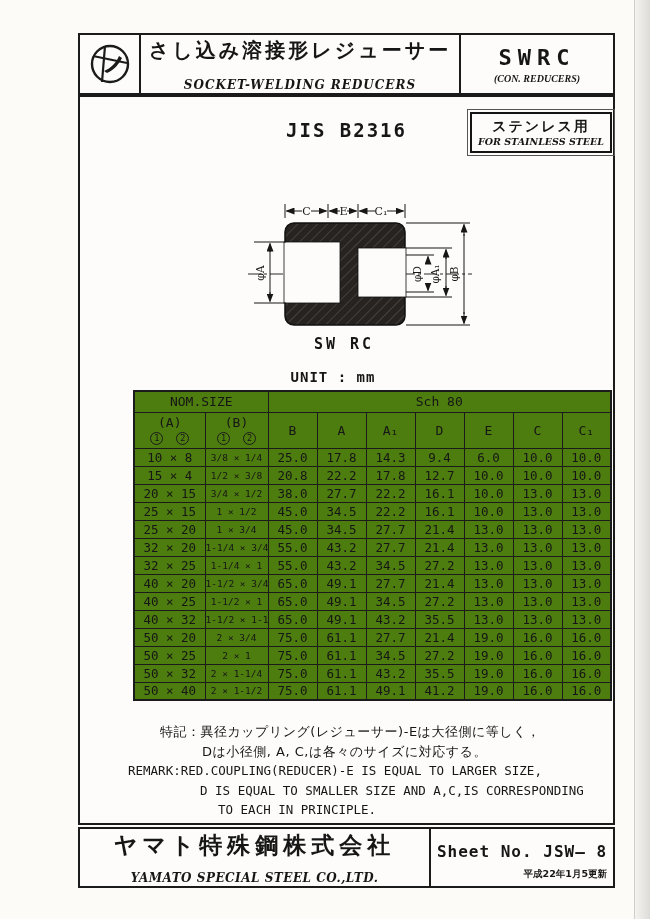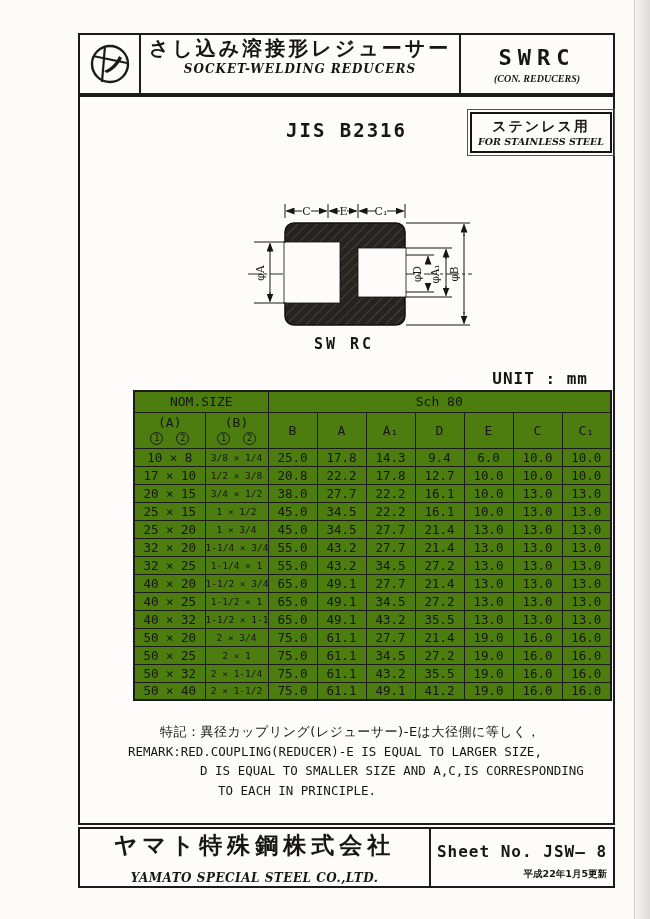--- a/index.html
+++ b/index.html
@@ -19,21 +19,21 @@
     background:linear-gradient(to right,#f4f3f0,#dddcd8);
     border-left:1px solid #cfcecb;
   }
 
   
   .header-box {
     position:absolute; left:78px; top:33px; width:537px; height:62px;
     border:2px solid #1b1b1b; background:#fdfcfa; display:flex;
   }
   .logo-cell { width:61px; border-right:2px solid #1b1b1b; display:flex; align-items:center; justify-content:center; }
-  .title-cell { flex:1; border-right:2px solid #1b1b1b; display:flex; flex-direction:column; align-items:center; gap:0; }
+  .title-cell { flex:1; border-right:2px solid #1b1b1b; display:flex; flex-direction:column; align-items:center; justify-content:center; gap:14px; }
   .title-ja { font-size:20px; font-weight:700; letter-spacing:3px; white-space:nowrap; }
   .title-en { font-family:"DejaVu Serif", serif; font-style:italic; font-weight:700; font-size:12px; letter-spacing:1px; }
   .code-cell { width:152px; display:flex; flex-direction:column; align-items:center; justify-content:center; gap:3px; }
   .code-main { font-family:"DejaVu Sans Mono", monospace; font-size:22px; font-weight:700; letter-spacing:6px; }
   .code-sub { font-family:Liberation Serif, serif; font-style:italic; font-weight:700; font-size:10px; }
 
   
   .main-frame {
     position:absolute; left:78px; top:95px; width:537px; height:730px;
     border:2px solid #1b1b1b; background:#fdfcfa;
@@ -46,22 +46,22 @@
     position:absolute; left:470px; top:112px; width:142px; height:41px;
     border:2px solid #141414; outline:1px solid #555; outline-offset:2px;
     background:#fdfcfa; display:flex; flex-direction:column; align-items:center; justify-content:center;
   }
   .stainless-ja { font-size:14px; font-weight:700; letter-spacing:2px; }
   .stainless-en { font-family:"DejaVu Serif", serif; font-style:italic; font-weight:700; font-size:9.5px; white-space:nowrap; }
 
   .diagram-wrap { position:absolute; left:240px; top:192px; width:240px; height:165px; }
 
   .unit-label {
-    position:absolute; left:78px; top:369px; width:510px; text-align:right;
-    font-family:"DejaVu Sans Mono", monospace; font-size:16px; font-weight:700; letter-spacing:1px;
+    position:absolute; left:78px; top:369px; width:510px; text-align:center;
+    font-family:"DejaVu Sans Mono", monospace; font-size:14px; font-weight:700; letter-spacing:1px;
   }
 
   
   .spec-table {
     position:absolute; left:133px; top:390px; width:478px;
     border-collapse:collapse; table-layout:fixed;
     font-family:"DejaVu Sans Mono", monospace; font-size:13px;
     background:#4d7c0f;
   }
   .spec-table th, .spec-table td {
@@ -264,21 +264,21 @@
           <td class="c-frac">3/8 × 1/4</td>
           <td>25.0</td>
           <td>17.8</td>
           <td>14.3</td>
           <td>9.4</td>
           <td>6.0</td>
           <td>10.0</td>
           <td>10.0</td>
         </tr>
         <tr>
-          <td>17 × 10</td>
+          <td>15 × 4</td>
           <td class="c-frac">1/2 × 3/8</td>
           <td>20.8</td>
           <td>22.2</td>
           <td>17.8</td>
           <td>12.7</td>
           <td>10.0</td>
           <td>10.0</td>
           <td>10.0</td>
         </tr>
         <tr>
@@ -411,20 +411,21 @@
           <td>41.2</td>
           <td>19.0</td>
           <td>16.0</td>
           <td>16.0</td>
         </tr>
       </tbody>
   </table>
 
   <div class="remark-block">
     <div class="ja rm-ja1">特記：異径カップリング(レジューサー)-Eは大径側に等しく，</div>
+    <div class="ja rm-ja2">Dは小径側, A, C,は各々のサイズに対応する。</div>
     <div class="rm-en1">REMARK:RED.COUPLING(REDUCER)-E IS EQUAL TO LARGER SIZE,</div>
     <div class="rm-en2">D IS EQUAL TO SMALLER SIZE AND A,C,IS CORRESPONDING</div>
     <div class="rm-en3">TO EACH IN PRINCIPLE.</div>
   </div>
 
   <div class="footer-box">
     <div class="company-cell">
       <div class="company-ja">ヤマト特殊鋼株式会社</div>
       <div class="company-en">YAMATO SPECIAL STEEL CO.,LTD.</div>
     </div>

